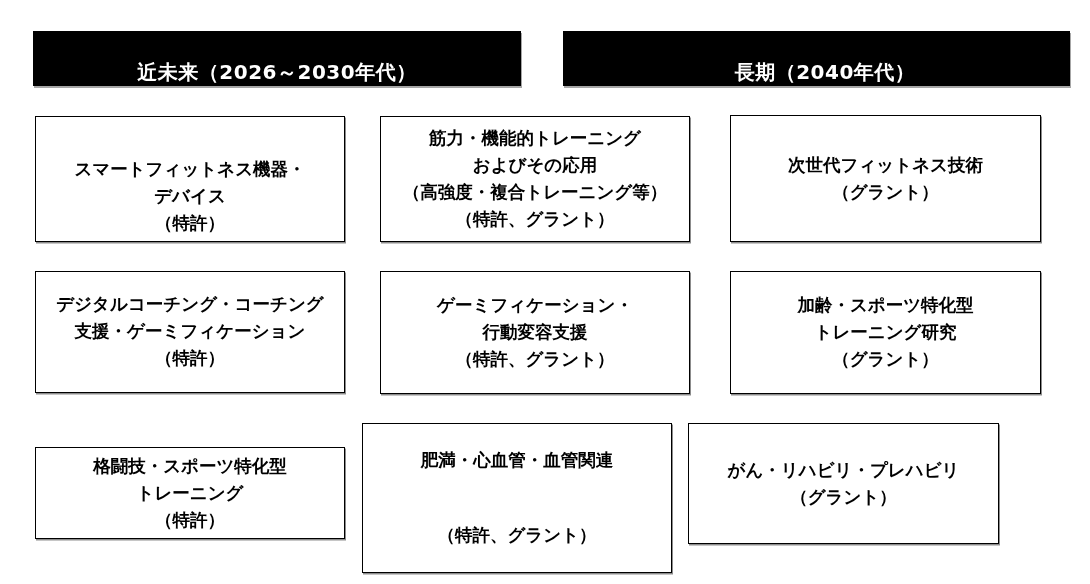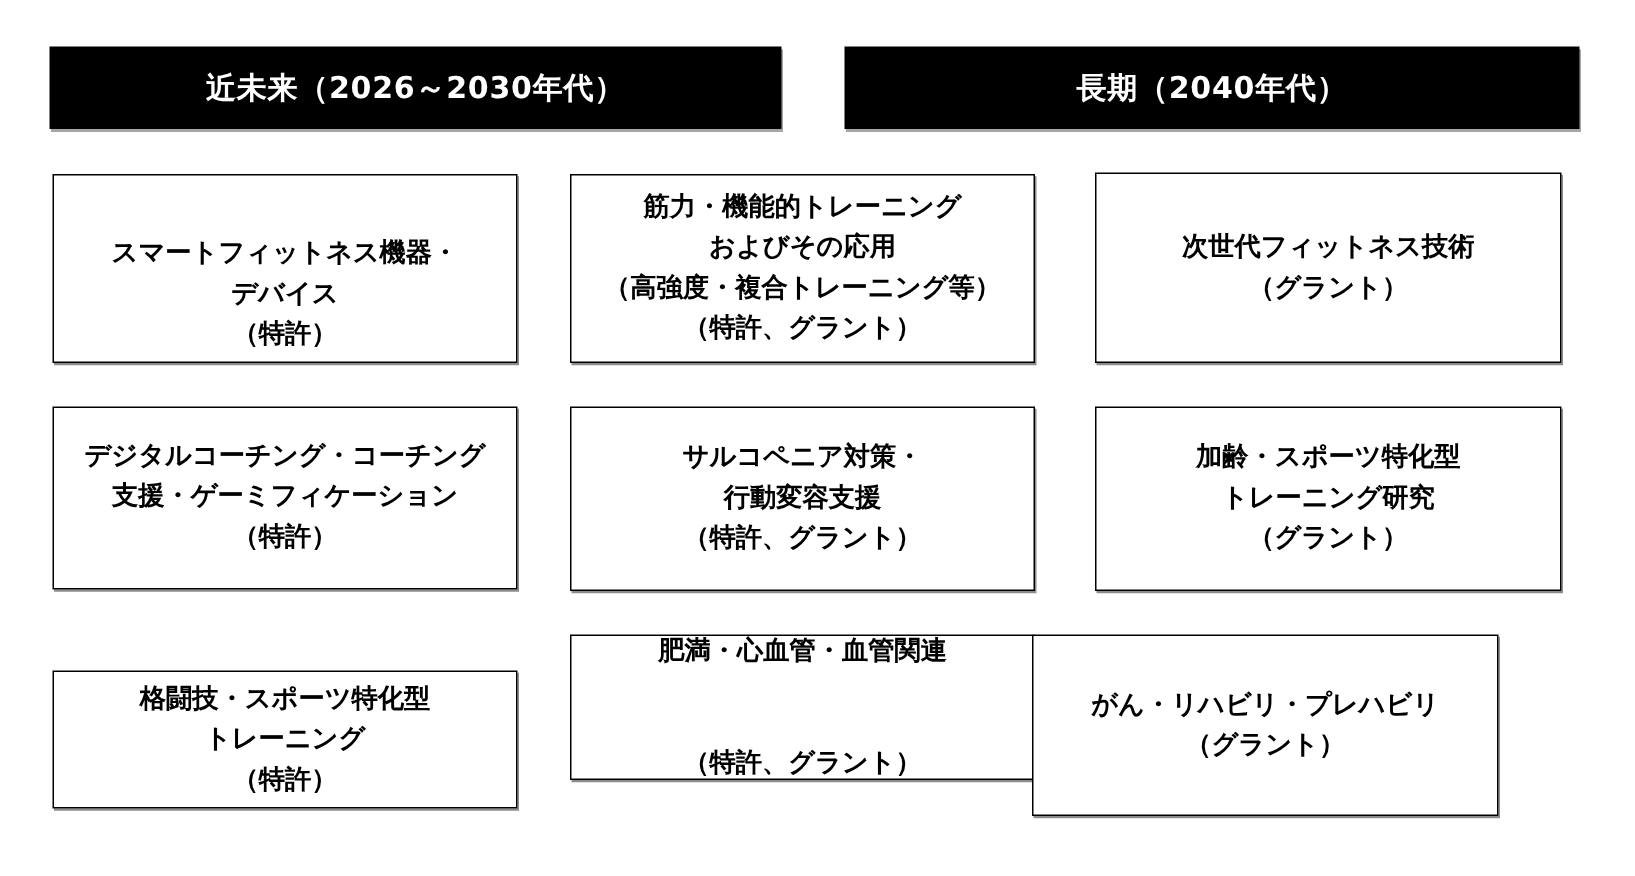--- a/index.html
+++ b/index.html
@@ -13,21 +13,21 @@
     width: 1090px;
     height: 584px;
     background: #ffffff;
     overflow: hidden;
   }
   .header-bar {
     position: absolute;
     background: #000000;
     color: #ffffff;
     display: flex;
-    align-items: center;
+    align-items: flex-end;
     justify-content: center;
     font-size: 20px;
     font-weight: 700;
     letter-spacing: 0.5px;
     box-shadow: 1px 2px 0 rgba(0,0,0,0.35);
   }
   .box {
     position: absolute;
     background: #ffffff;
     border: 1.5px solid #000000;
@@ -49,21 +49,21 @@
   }
 </style>
 </head>
 <body>
 
 <div class="canvas">
 
   <div class="header-bar" style="left:33px; top:31px; width:488px; height:55px;">
     <span>近未来（2026～2030年代）</span>
   </div>
-  <div class="header-bar" style="left:563px; top:31px; width:490px; height:55px;">
+  <div class="header-bar" style="left:563px; top:31px; width:490px; height:55px;padding-left:17px;">
     <span>長期（2040年代）</span>
   </div>
 
   <div class="box" style="left:35px; top:116px; width:310px; height:126px;justify-content:flex-end;">
     <div class="line">スマートフィットネス機器・</div>
     <div class="line">デバイス</div>
     <div class="line">（特許）</div>
   </div>
 
   <div class="box" style="left:380px; top:116px; width:310px; height:126px;">
@@ -78,38 +78,38 @@
     <div class="line">（グラント）</div>
   </div>
 
   <div class="box" style="left:35px; top:271px; width:310px; height:122px;font-family:Liberation Mono, monospace;">
     <div class="line">デジタルコーチング・コーチング</div>
     <div class="line">支援・ゲーミフィケーション</div>
     <div class="line">（特許）</div>
   </div>
 
   <div class="box" style="left:380px; top:271px; width:310px; height:123px;">
-    <div class="line">サルコペニア対策・</div>
+    <div class="line">ゲーミフィケーション・</div>
     <div class="line">行動変容支援</div>
     <div class="line">（特許、グラント）</div>
   </div>
 
   <div class="box" style="left:730px; top:271px; width:311px; height:123px;">
     <div class="line">加齢・スポーツ特化型</div>
     <div class="line">トレーニング研究</div>
     <div class="line">（グラント）</div>
   </div>
 
   <div class="box" style="left:35px; top:447px; width:310px; height:92px;text-align:center;">
     <div class="line">格闘技・スポーツ特化型</div>
     <div class="line">トレーニング</div>
     <div class="line">（特許）</div>
   </div>
 
-  <div class="box" style="left:380px; top:423px; width:310px; height:97px;gap:48px;">
+  <div class="box" style="left:362px; top:423px; width:310px; height:150px;gap:48px;">
     <div class="line">肥満・心血管・血管関連</div>
     <div class="line">（特許、グラント）</div>
   </div>
 
   <div class="box" style="left:688px; top:423px; width:311px; height:121px;">
     <div class="line">がん・リハビリ・プレハビリ</div>
     <div class="line">（グラント）</div>
   </div>
 
 </div>

